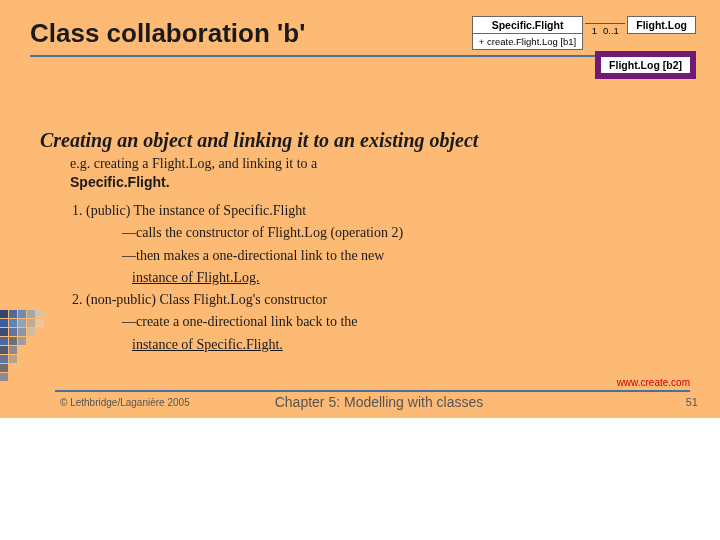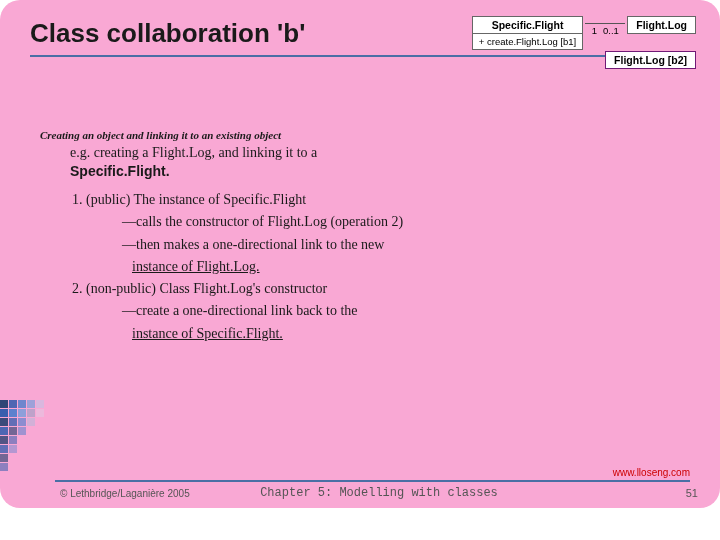--- a/index.html
+++ b/index.html
@@ -8,25 +8,24 @@
       width: 720px;
       height: 540px;
       background: #ffffff;
       font-family: 'Times New Roman', Times, serif;
       overflow: hidden;
       position: relative;
     }
 
     .slide {
       width: 720px;
-      height: 508px;
-      background: #f9a8d4;
+      height: 418px;
+      background: #fdba74;
       position: relative;
       padding: 18px 30px 10px 30px;
-      border-radius: 20px;
     }
 
     
     .title {
       font-size: 26px;
       font-weight: bold;
       color: #1a1a1a;
       margin-bottom: 6px;
       font-family: Arial, sans-serif;
     }
@@ -40,21 +39,21 @@
     }
 
     
     .content {
       margin-top: 72px;
       padding-left: 10px;
     }
 
     .subtitle {
       font-style: italic;
-      font-size: 11px;
+      font-size: 20px;
       font-weight: bold;
       color: #1a1a1a;
       margin-bottom: 4px;
     }
 
     .indent-text {
       padding-left: 30px;
       font-size: 14px;
       margin-bottom: 2px;
       color: #1a1a1a;
@@ -102,23 +101,23 @@
     }
 
     .footer-left {
       font-size: 10px;
       color: #555;
       font-family: Arial, sans-serif;
       flex: 1;
     }
 
     .footer-center {
-      font-size: 12px;
+      font-size: 14px;
       color: #555;
-      font-family: Liberation Mono, monospace;
+      font-family: Liberation Sans, sans-serif;
       flex: 2;
       text-align: center;
     }
 
     .footer-right {
       font-size: 11px;
       color: #555;
       font-family: Arial, sans-serif;
       flex: 1;
       text-align: right;
@@ -196,21 +195,21 @@
       background: #555;
       margin-top: 7px;
     }
 
     .uml-num {
       font-size: 9.5px;
       margin-top: 1px;
     }
 
     .uml-fl2-box {
-      border: 1px solid #701a75;
+      border: 6px solid #701a75;
       background: white;
       margin-left: auto;
     }
 
     .uml-fl2-box .uml-header {
       text-align: center;
       font-weight: bold;
       padding: 2px 8px;
     }
 
@@ -315,21 +314,21 @@
       <rect x="9" y="45" width="8" height="8" fill="#3377cc" opacity="0.35"></rect>
 
       <rect x="0" y="54" width="8" height="8" fill="#1a3a6b" opacity="0.6"></rect>
 
       <rect x="0" y="63" width="8" height="8" fill="#2255aa" opacity="0.5"></rect>
     </svg>
   </div>
 
   <div class="footer-line"></div>
 
-  <div class="website">www.lloseng.com</div>
+  <div class="website">www.create.com</div>
 
   <div class="footer">
     <div class="footer-left">© Lethbridge/Laganière 2005</div>
     <div class="footer-center">Chapter 5: Modelling with classes</div>
     <div class="footer-right">51</div>
   </div>
 
 </div>
 
 </body></html>

